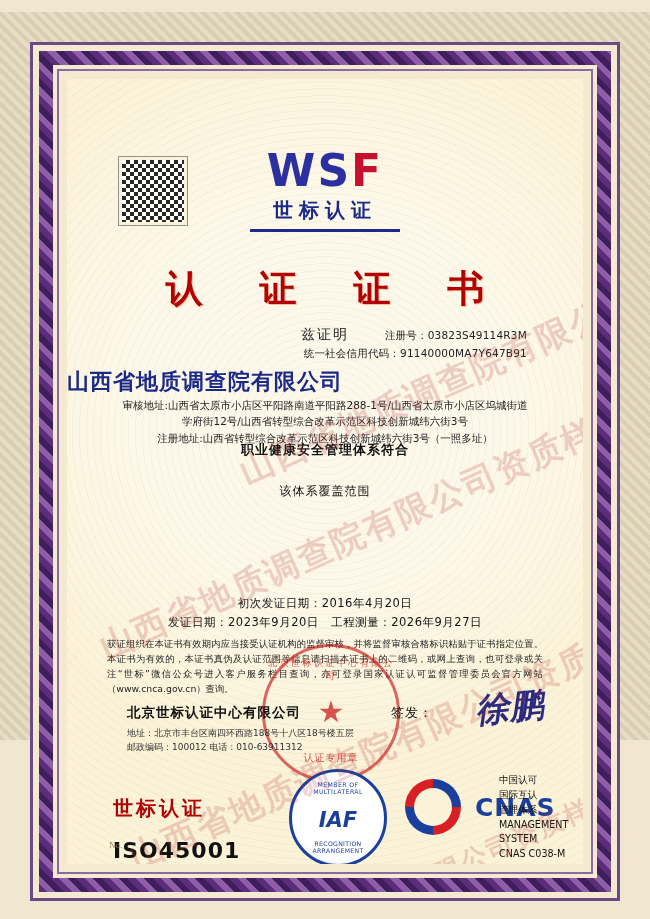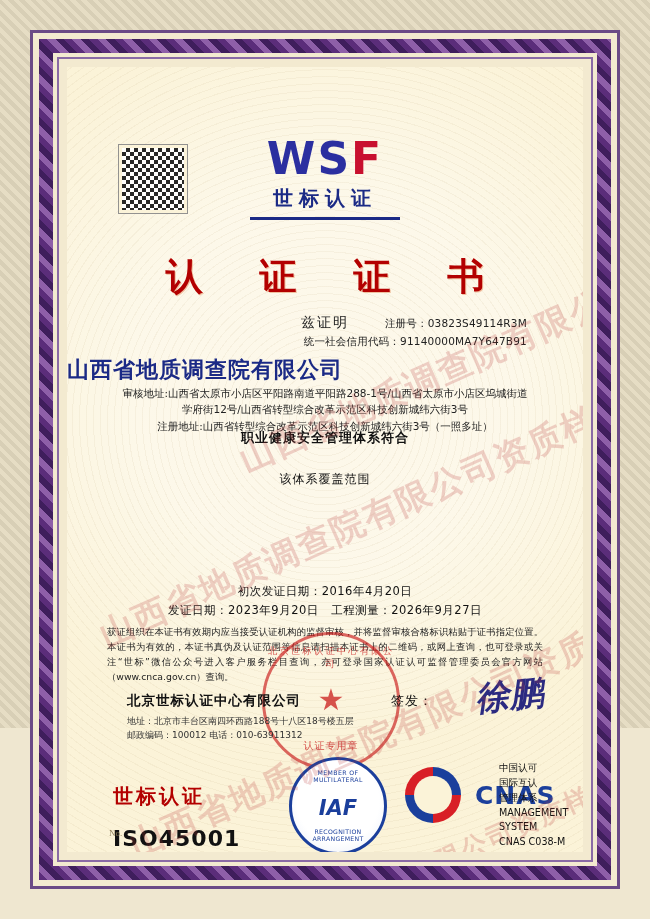--- a/index.html
+++ b/index.html
@@ -5,21 +5,21 @@
   html,body{margin:0;padding:0;}
   body{
     width:650px;height:919px;
     background:#efe7d0;
     font-family:"DejaVu Sans","Liberation Sans",sans-serif;
     overflow:hidden;
     position:relative;
   }
   
   .cert-outer{
-    position:absolute;left:0;top:0;width:650px;height:728px;
+    position:absolute;left:0;top:12px;width:650px;height:728px;
     background:
       repeating-linear-gradient(45deg,#d8cfb6 0 4px,#e6ddc4 4px 8px);
     box-sizing:border-box;
   }
   .cert-frame{
     position:absolute;left:30px;top:30px;width:590px;height:859px;
     box-sizing:border-box;
     border:3px solid #6b4a86;
     background:#f3ead0;
   }

